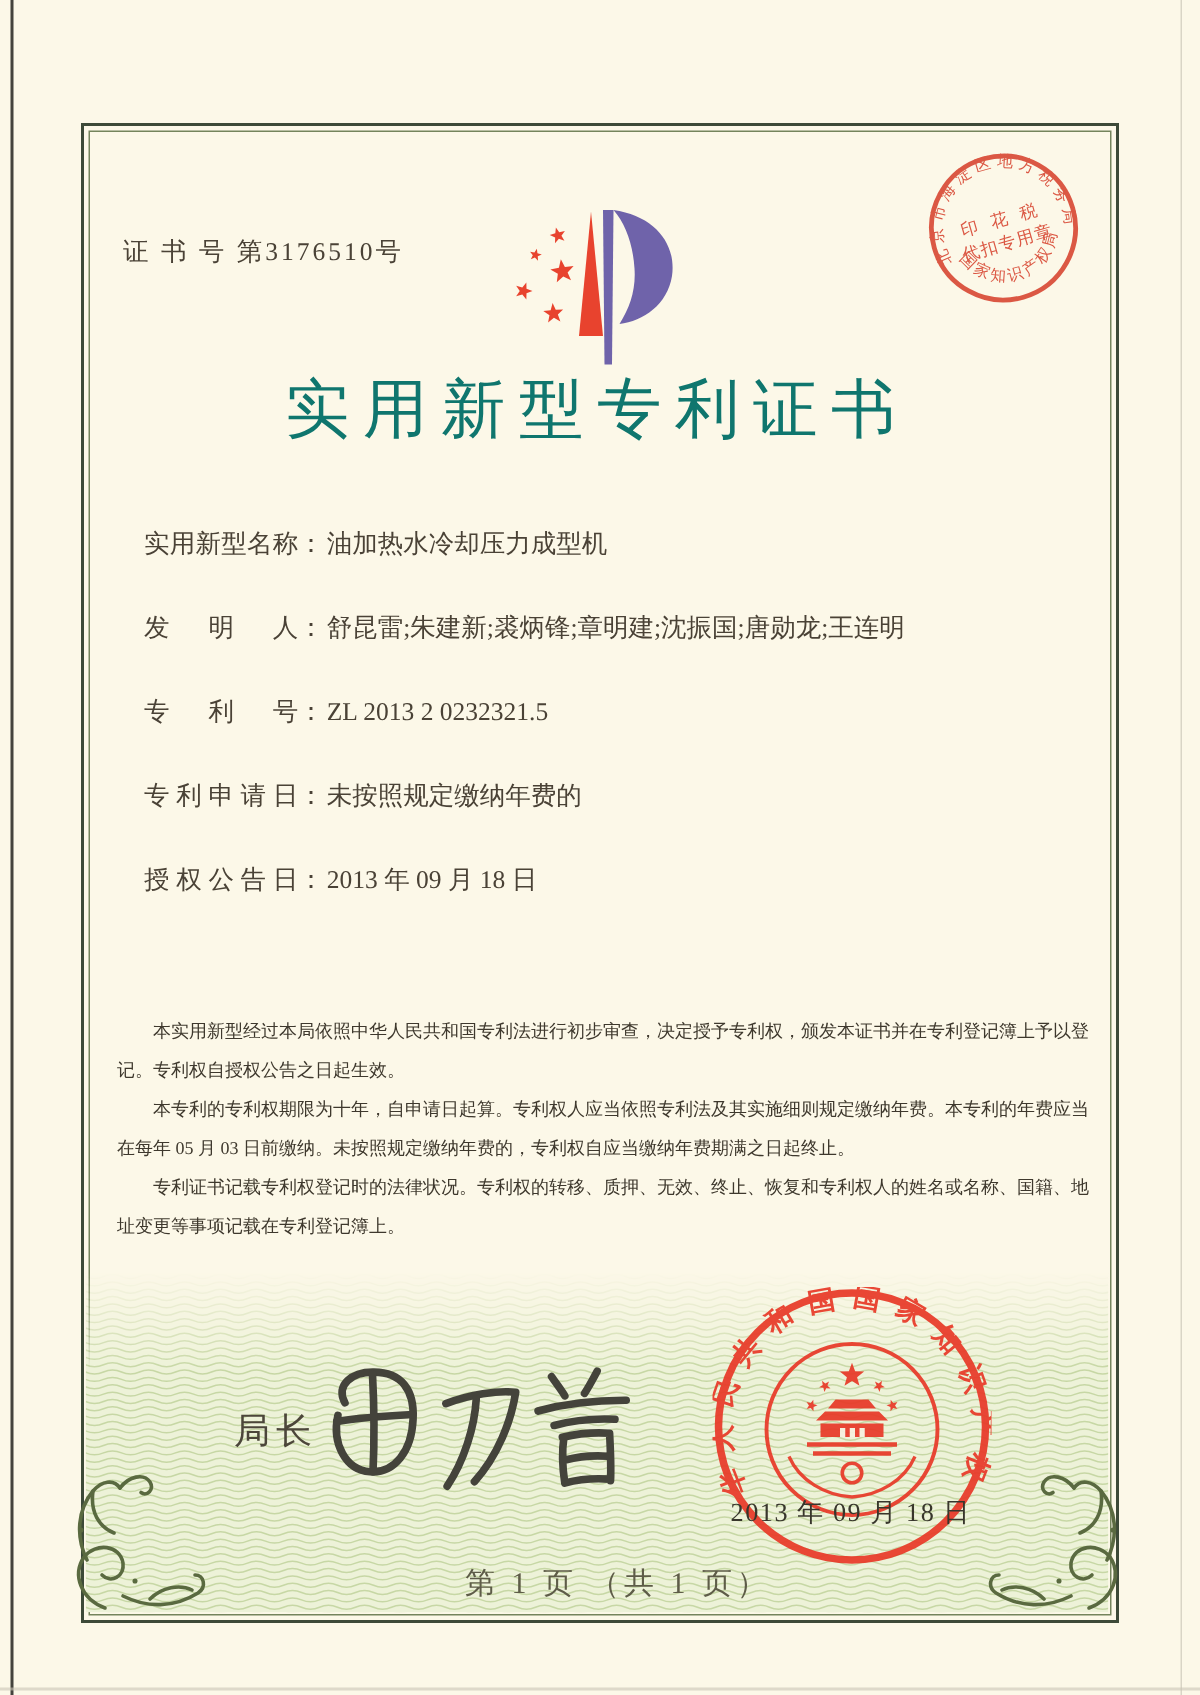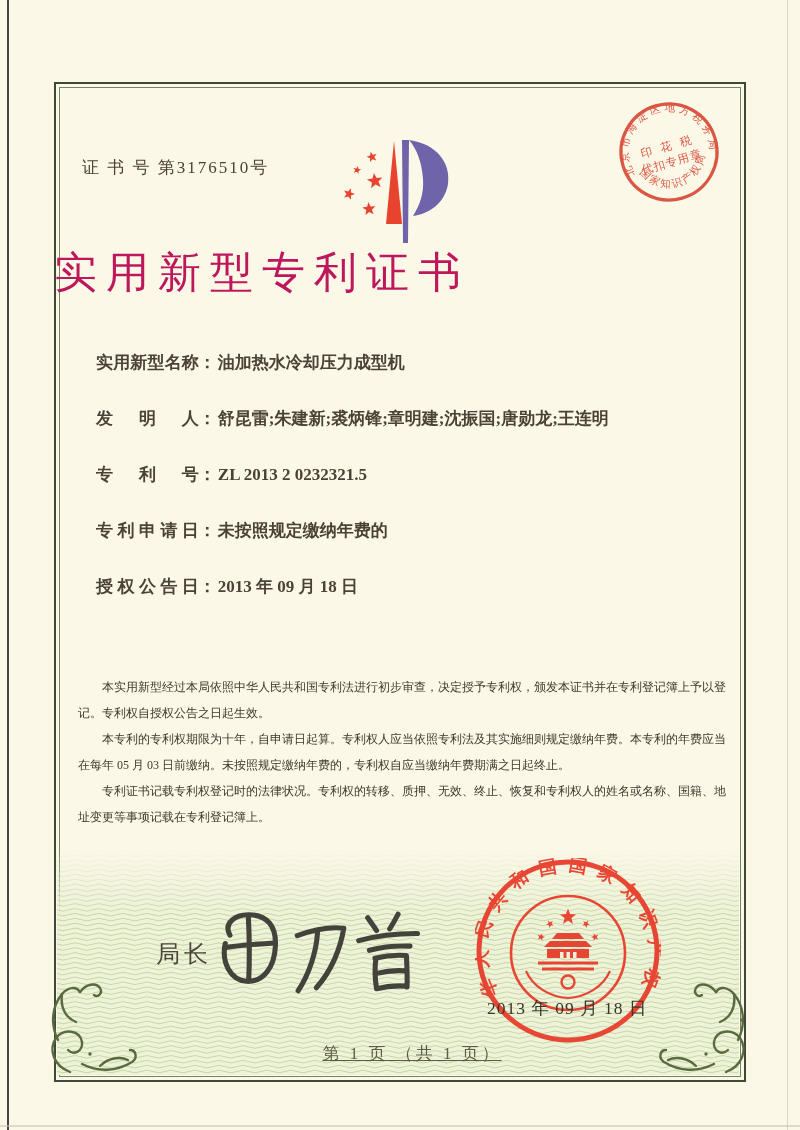--- a/index.html
+++ b/index.html
@@ -19,37 +19,37 @@
   html,body{margin:0;padding:0;}
   body{font-family:"Liberation Serif","DejaVu Serif",serif;}
   .page{position:relative;width:800px;height:1130px;background:var(--paper);overflow:hidden;}
   .scan-edge-left{position:absolute;left:7px;top:0;width:2px;height:1130px;background:#23231f;opacity:.85;}
   .scan-edge-right{position:absolute;right:12px;top:0;width:1px;height:1130px;background:#d9d5c6;}
   .scan-edge-bottom{position:absolute;left:0;bottom:3px;width:800px;height:2px;background:#c9c5b6;opacity:.6;}
   .frame{position:absolute;left:54px;top:82px;width:688px;height:996px;border:2px solid var(--frame-green);}
   .frame-inner{position:absolute;inset:3px;border:1px solid var(--frame-green-light);}
   .cert-no{position:absolute;left:82px;top:136px;font-size:17px;letter-spacing:2px;color:var(--ink);margin-top:20px;}
   .logo{position:absolute;left:322px;top:136px;width:168px;height:114px;}
-  .title{position:absolute;left:54px;top:244px;width:688px;font-size:43px;letter-spacing:9px;color:#be185d;}
-  .fields{position:absolute;left:96px;top:348px;width:560px;font-size:17px;color:var(--ink);font-weight:bold;}
+  .title{position:absolute;left:54px;top:244px;width:688px;text-align:center;font-size:43px;letter-spacing:9px;color:#0f766e;}
+  .fields{position:absolute;left:96px;top:348px;width:560px;font-size:17px;color:var(--ink);}
   .field-row{height:56px;line-height:30px;white-space:nowrap;}
   .field-label{display:inline-block;width:6.05em;text-align:justify;text-align-last:justify;}
   .field-colon{display:inline-block;margin-right:2px;}
   .paragraphs{position:absolute;left:78px;top:674px;width:648px;font-size:12px;line-height:26px;color:var(--body-ink);text-align:justify;z-index:2;}
   .paragraphs p{margin:0;text-indent:2em;}
   .green-band{position:absolute;left:57px;top:848px;width:682px;height:227px;z-index:1;background:var(--guilloche-bg);
     -webkit-mask-image:linear-gradient(to bottom,transparent 0,#000 65px);
     mask-image:linear-gradient(to bottom,transparent 0,#000 65px);}
   .green-band svg{position:absolute;left:0;top:0;}
   .flourish{position:absolute;z-index:2;}
   .director{position:absolute;left:156px;top:938px;font-size:24px;letter-spacing:4px;color:#4c463a;z-index:3;}
   .signature{position:absolute;left:200px;top:896px;z-index:3;}
   .gov-seal{position:absolute;left:475px;top:858px;z-index:3;}
   .seal-date{position:absolute;left:487px;top:996px;font-size:17.5px;letter-spacing:1px;color:#38362c;z-index:4;}
-  .footer{position:absolute;left:54px;top:1042px;width:716px;text-align:center;font-size:17px;letter-spacing:3px;color:#5e5c48;z-index:3;text-decoration:underline;}
+  .footer{position:absolute;left:54px;top:1042px;width:716px;text-align:center;font-size:20px;letter-spacing:3px;color:#5e5c48;z-index:3;}
   .tax-stamp{position:absolute;left:613px;top:96px;z-index:3;}
   .sr{position:absolute;width:1px;height:1px;overflow:hidden;opacity:0;pointer-events:none;}
   svg text{font-family:"Liberation Serif","DejaVu Serif",serif;}
 </style>
 </head>
 <body>
 
 <div class="page">
 
   <div class="scan-edge-left"></div>

